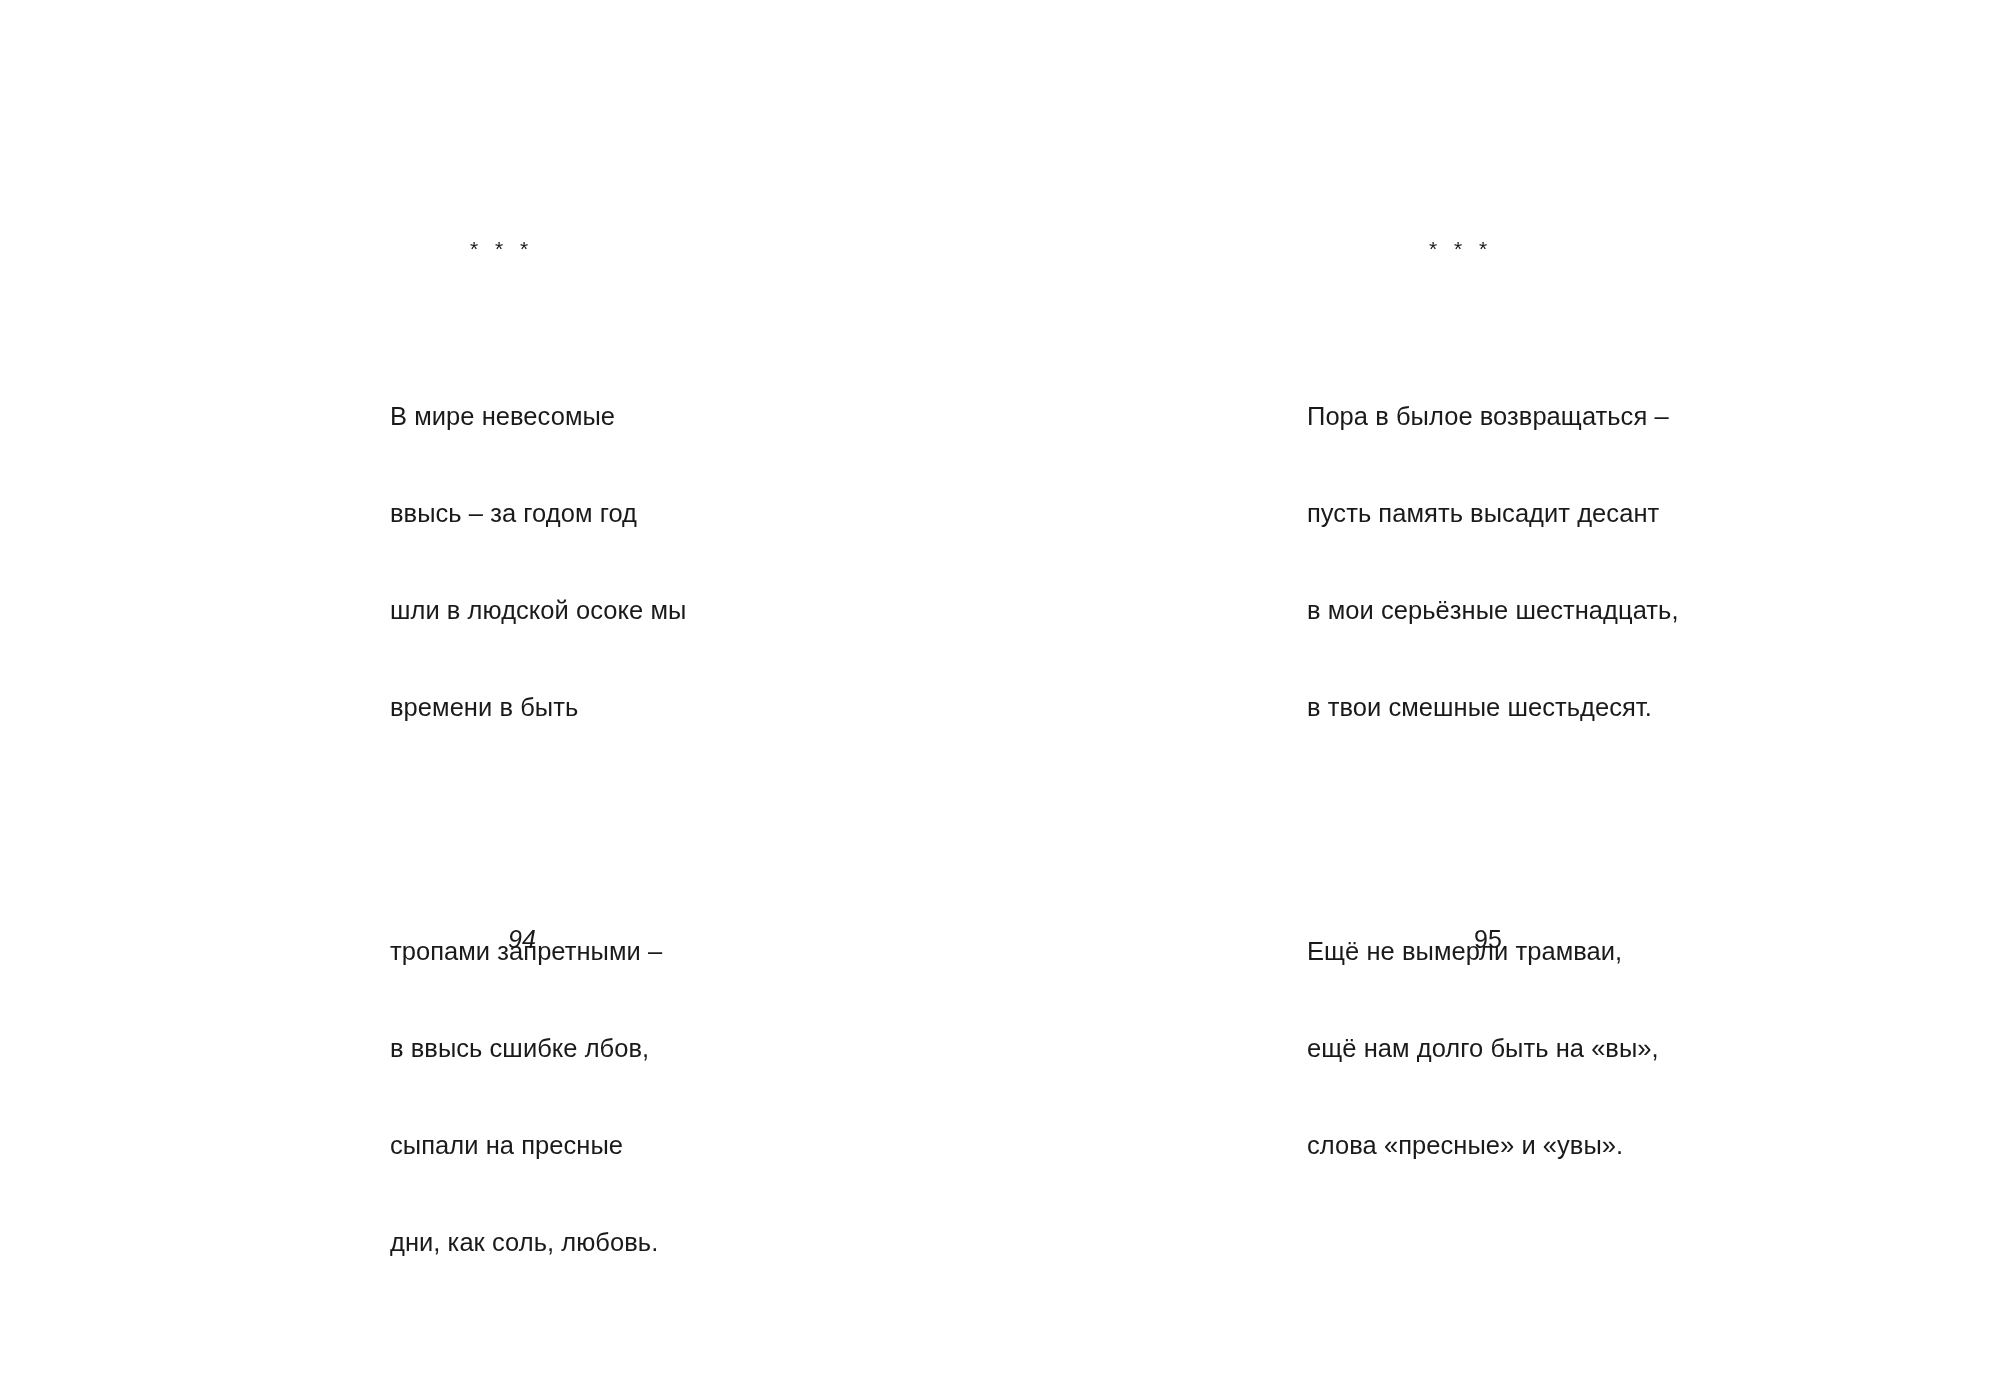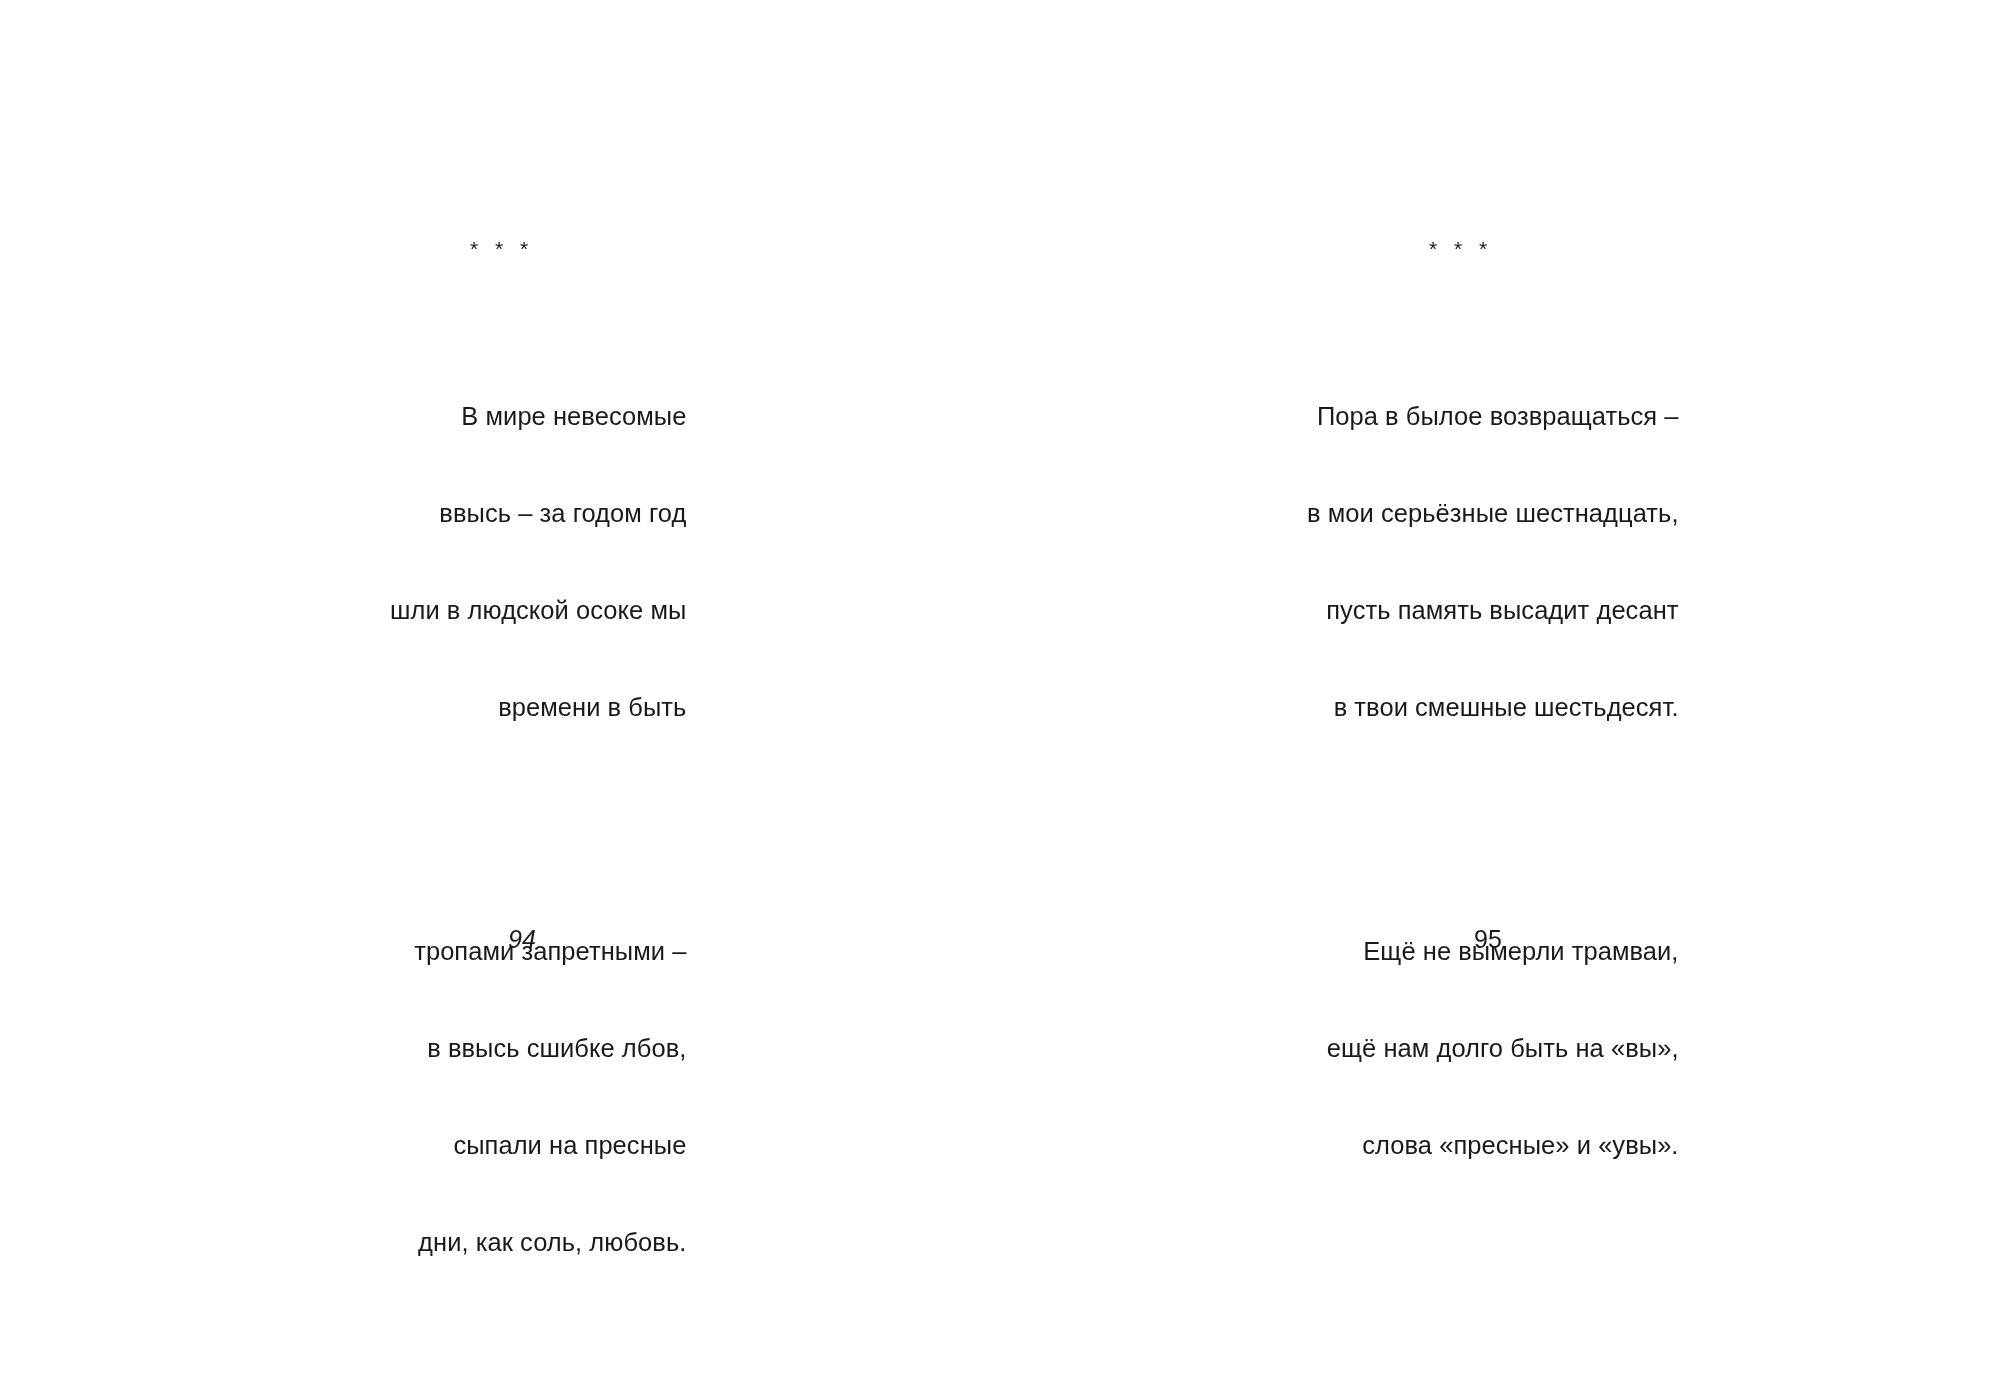--- a/index.html
+++ b/index.html
@@ -45,21 +45,20 @@
     color: #1a1a1a;
     letter-spacing: 5.5px;
     margin-bottom: 6px;
     white-space: pre;
   }
   .page-left  .separator { padding-left: 80px; }
   .page-right .separator { padding-left: 122px; }
 
   .stanza {
     margin: 0 0 18.5px 0;
-    text-align: right;
   }
   .stanza:last-child { margin-bottom: 0; }
 
   .line {
     display: block;
     white-space: pre;
   }
 
   .folio {
     position: absolute;
@@ -97,22 +96,22 @@
       
     </div>
     <div class="folio">94</div>
   </div>
 
   <div class="page page-right">
     <div class="textblock">
       <div class="separator">* * *</div>
       <div class="stanza">
         <span class="line">Пора в былое возвращаться –</span>
+        <span class="line">пусть память высадит десант</span>
         <span class="line">в мои серьёзные шестнадцать,</span>
-        <span class="line">пусть память высадит десант</span>
         <span class="line">в твои смешные шестьдесят.</span>
       </div>
       <div class="stanza">
         <span class="line">Ещё не вымерли трамваи,</span>
         <span class="line">ещё нам долго быть на «вы»,</span>
         <span class="line">слова «пресные» и «увы».</span>
       </div>
       
       
     </div>

